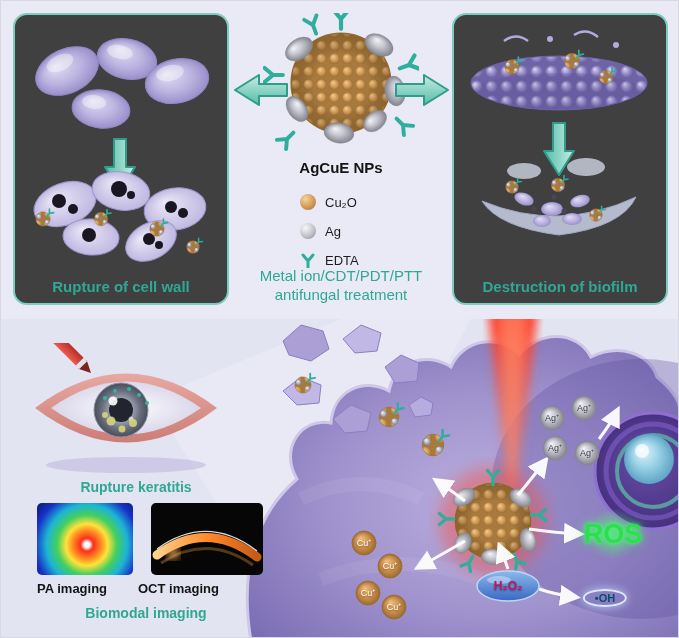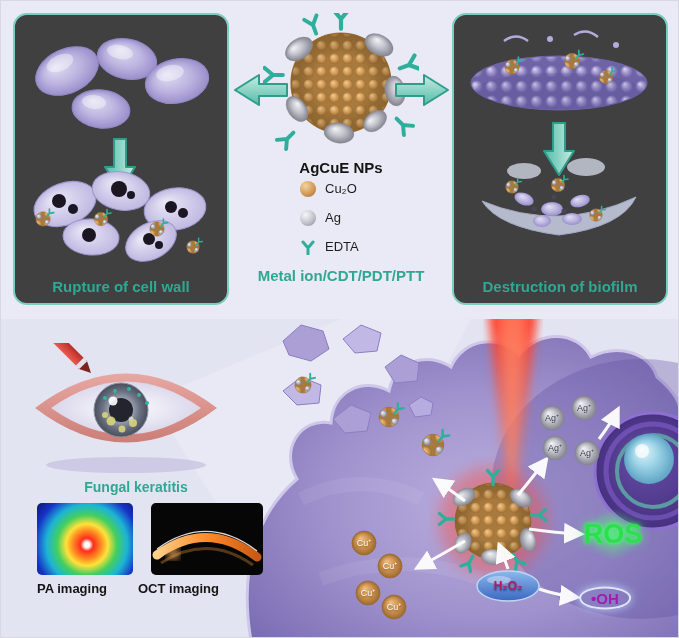--- a/index.html
+++ b/index.html
@@ -9,47 +9,47 @@
   .panel{position:absolute;top:12px;width:216px;height:292px;background:#404040;
          border:2px solid #79cfbe;border-radius:14px;box-sizing:border-box}
   .panel.left{left:12px}.panel.right{left:451px}
   .panel>svg{position:absolute;top:4px;left:0}
   .cap{position:absolute;bottom:8px;left:0;width:100%;text-align:center;color:#2fa893;
        font-weight:bold;font-size:15px}
   .np-svg{position:absolute;left:262px;top:12px}
   .np-label{position:absolute;left:252px;top:158px;width:176px;text-align:center;
             font-weight:bold;font-size:15px;color:#141414}
   .legend{position:absolute;left:299px;top:180px}
-  .legend-row{display:flex;align-items:flex-start;height:29px}
+  .legend-row{display:flex;align-items:flex-end;height:29px}
   .ball{width:16px;height:16px;border-radius:50%;display:inline-block;flex:0 0 16px}
   .ball.gold{background:radial-gradient(circle at 35% 30%,#f4d49c,#d29a56 55%,#9c6e33)}
   .ball.silver{background:radial-gradient(circle at 35% 30%,#f6f6fa,#c2c2cc 55%,#85858f)}
   .legend-label{margin-left:9px;font-size:13px;color:#1e1e1e}
   .treatment{position:absolute;left:230px;top:265px;width:220px;text-align:center;color:#2fa893;
-             font-weight:bold;font-size:15px;line-height:19px}
+             font-weight:normal;font-size:15px;line-height:19px}
   .arr{position:absolute}
   
   .bottom{position:absolute;left:0;top:318px;width:679px;height:320px;background:#e3e4f2}
   .scene{position:absolute;left:0;top:0}
   .eye-svg{position:absolute;left:20px;top:24px}
   .b-cap{position:absolute;color:#2fa893;font-weight:bold;font-size:14px;text-align:center}
   .thumb-label{position:absolute;font-weight:bold;font-size:13px;color:#141414;text-align:left}
   .pa-thumb{position:absolute;left:36px;top:184px;width:96px;height:72px;border-radius:5px;
     background:radial-gradient(circle at 52% 58%,#ffffff 0 4%,#ff2d1c 10%,#ff8c22 22%,#ffe23a 32%,
                #43cf5e 46%,#1db4d6 62%,#1733c8 80%,#0c1670 100%)}
   .oct-thumb{position:absolute;left:150px;top:184px;width:112px;height:72px;border-radius:5px;
              background:#060606;overflow:hidden}
   .ion-label{position:absolute;transform:translate(-50%,-50%);font-weight:normal;font-size:9px;line-height:1}
   .ion-label.ag{color:#3a3a46;text-shadow:0 0 2px rgba(255,255,255,.75)}
   .ion-label.cu{color:#fff;text-shadow:0 1px 2px rgba(120,70,20,.85)}
   .h2o2{position:absolute;transform:translate(-50%,-50%);color:#be185d;font-weight:bold;font-size:12px;
         text-shadow:0 1px 2px rgba(20,40,90,.65)}
   .ros{position:absolute;transform:translate(-50%,-50%);color:#2be04c;font-weight:bold;font-size:27px;
        text-shadow:0 0 12px rgba(70,255,110,.95),0 0 4px rgba(70,255,110,.9)}
-  .oh{position:absolute;transform:translate(-50%,-50%);color:#a21caf;font-weight:bold;font-size:15px;
+  .oh{position:absolute;transform:translate(-50%,-50%);color:#0c4a6e;font-weight:bold;font-size:11px;
       padding:1px 10px;border:2px solid rgba(235,242,255,.9);border-radius:50%;
       box-shadow:0 0 10px rgba(190,215,255,.9);background:rgba(150,180,240,.12)}
 </style>
 </head>
 <body>
 
 <svg aria-hidden="true" style="position:absolute;width:0;height:0">
   <defs>
     <radialGradient id="goldBall" fx="35%" fy="30%">
         <stop offset="0" stop-color="#f2cf96"></stop>
@@ -288,20 +288,21 @@
       <div class="legend-row">
         <svg width="16" height="16" viewBox="-8 -8 16 16">
           <use href="#ySh" transform="translate(0,1)"></use>
         </svg>
         <span class="legend-label">EDTA</span>
       </div>
     </div>
 
     <div class="treatment">
       <div>Metal ion/CDT/PDT/PTT</div>
+      <div>antifungal treatment</div>
     </div>
   </section>
 
   <section class="bottom">
 
     <svg class="scene" width="679" height="320" viewBox="0 0 679 320">
       <polygon points="150,80 340,0 470,0 300,320" fill="#ffffff" opacity=".18"></polygon>
 
       <path d="M 250 322 C 238 250 255 195 296 160 C 278 130 300 98 330 104 C 332 72 362 58 388 72
                C 394 42 426 32 450 48 C 462 20 498 14 518 36 C 540 10 576 12 590 38
@@ -401,33 +402,34 @@
           <circle cx="126" cy="60" r="2"></circle>
       </g>
       <g transform="translate(70,30) rotate(-45)">
         <path d="M0,0 L6,-12 L-6,-12 Z" fill="#7e241f"></path>
         <rect x="-5.5" y="-58" width="11" height="46" rx="4" fill="url(#penGrad)"></rect>
         <rect x="-5.5" y="-16" width="11" height="5" fill="#e2e2ea"></rect>
         <rect x="-5.5" y="-63" width="11" height="6" rx="3" fill="#c23a33"></rect>
       </g>
     </svg>
 
-    <div class="b-cap" style="left:45px;top:160px;width:180px">Fungal keratitis</div>
+    <div class="b-cap" style="left:45px;top:160px;width:180px">Rupture keratitis</div>
 
     <div class="pa-thumb"></div>
     <div class="oct-thumb">
       <svg width="112" height="72" viewBox="0 0 112 72">
         <path d="M 6 52 Q 56 16 106 54" stroke="url(#octGrad)" stroke-width="9" fill="none" stroke-linecap="round"></path>
         <path d="M 6 46 Q 56 10 106 48" stroke="#ffffff" stroke-width="1.2" fill="none" opacity=".85"></path>
         <path d="M 10 60 Q 56 30 102 62" stroke="#8a5a22" stroke-width="3" fill="none" opacity=".6"></path>
         <circle cx="22" cy="50" r="6" fill="#ffb25e" opacity=".9" filter="url(#blur4)"></circle>
       </svg>
     </div>
     <div class="thumb-label" style="left:36px;top:262px;width:96px">PA imaging</div>
     <div class="thumb-label" style="left:137px;top:262px;width:112px">OCT imaging</div>
+    <div class="b-cap" style="left:30px;top:286px;width:230px">Biomodal imaging</div>
 
     <span class="ion-label ag" style="left:551px;top:99px">Ag⁺</span>
     <span class="ion-label ag" style="left:583px;top:89px">Ag⁺</span>
     <span class="ion-label ag" style="left:554px;top:129px">Ag⁺</span>
     <span class="ion-label ag" style="left:586px;top:134px">Ag⁺</span>
     <span class="ion-label cu" style="left:363px;top:224px">Cu⁺</span>
     <span class="ion-label cu" style="left:389px;top:247px">Cu⁺</span>
     <span class="ion-label cu" style="left:367px;top:274px">Cu⁺</span>
     <span class="ion-label cu" style="left:393px;top:288px">Cu⁺</span>
 

